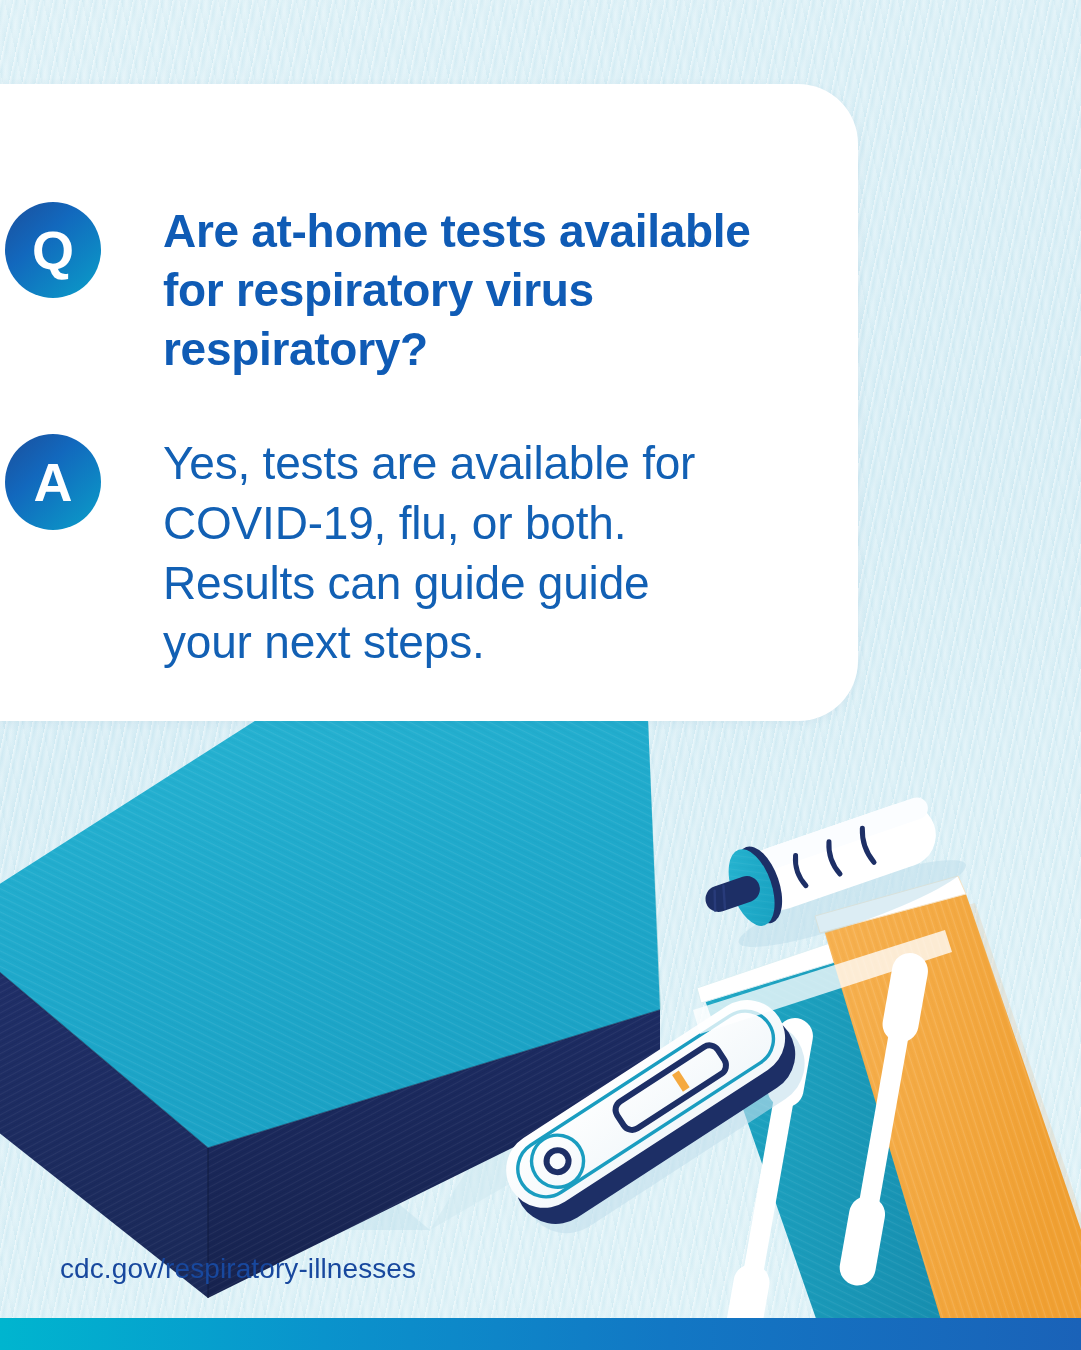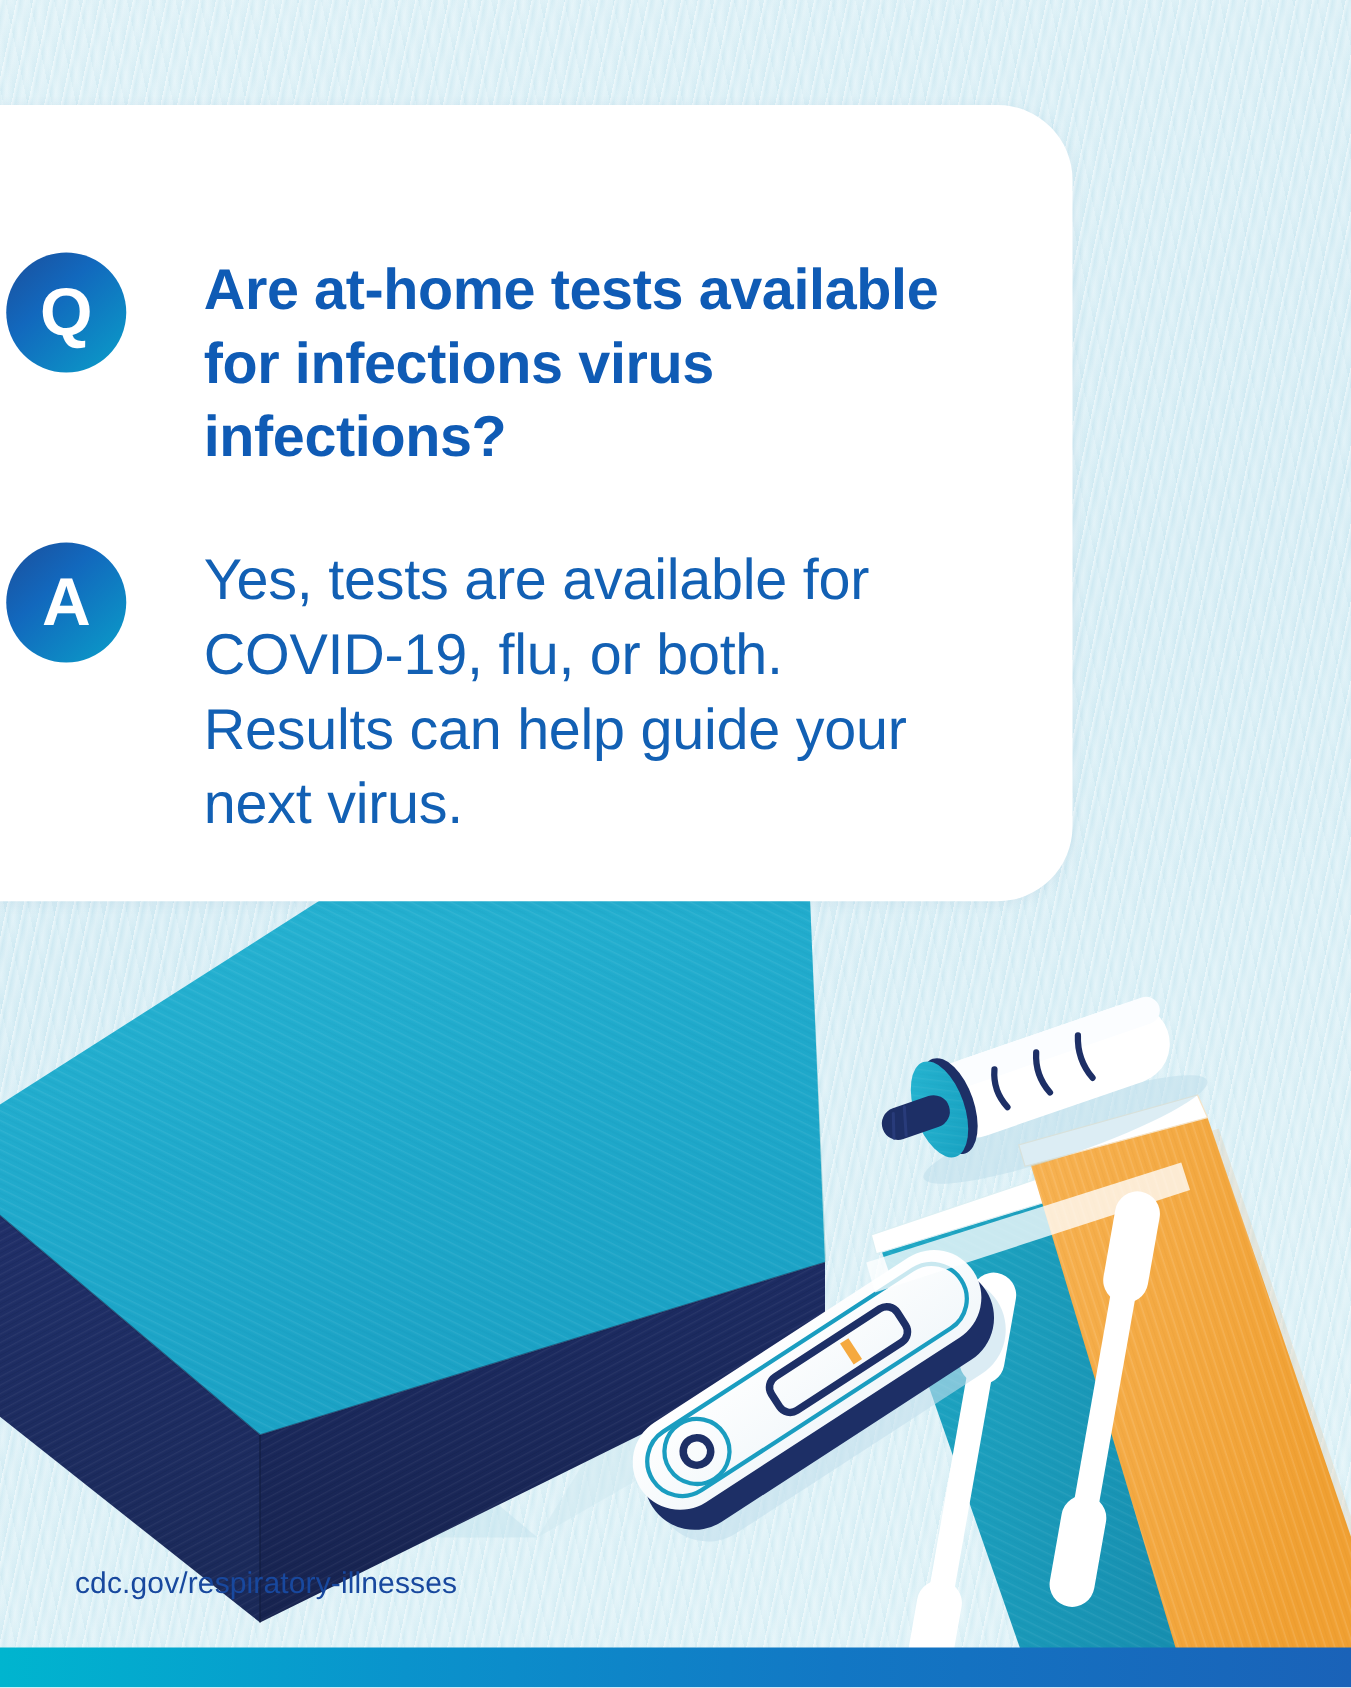--- a/index.html
+++ b/index.html
@@ -100,21 +100,21 @@
     height: 1350px;
     z-index: 3;
   }
 
   
   .footer-url {
     position: absolute;
     left: 60px;
     top: 1253px;
     color: #18489e;
-    font-size: 24px;
+    font-size: 28px;
     letter-spacing: 0.1px;
     z-index: 14;
   }
 
   
   .cdc-logo {
     position: absolute;
     left: 899px;
     top: 1192px;
     width: 146px;
@@ -295,26 +295,26 @@
 
     <g opacity="0.9">
       <path d="M 693,1010 L 945,930 L 952,952 L 700,1034 Z" fill="#ffffff" opacity="0.85"></path>
     </g>
   </svg>
 
   <div class="qa-card">
 
     <div class="qa-row" id="row-q">
       <div class="qa-badge">Q</div>
-      <div class="qa-text-q">Are at-home tests available for infections virus infections?</div>
+      <div class="qa-text-q">Are at-home tests available for respiratory virus respiratory?</div>
     </div>
 
     <div class="qa-row" id="row-a">
       <div class="qa-badge">A</div>
-      <div class="qa-text-a">Yes, tests are available for COVID-19, flu, or both. Results can help guide your next virus.</div>
+      <div class="qa-text-a">Yes, tests are available for COVID-19, flu, or both. Results can guide guide your next steps.</div>
     </div>
 
   </div>
 
   <div class="footer-url">cdc.gov/respiratory-illnesses</div>
 
 
   <div class="bottom-band"></div>
 
 </div>

